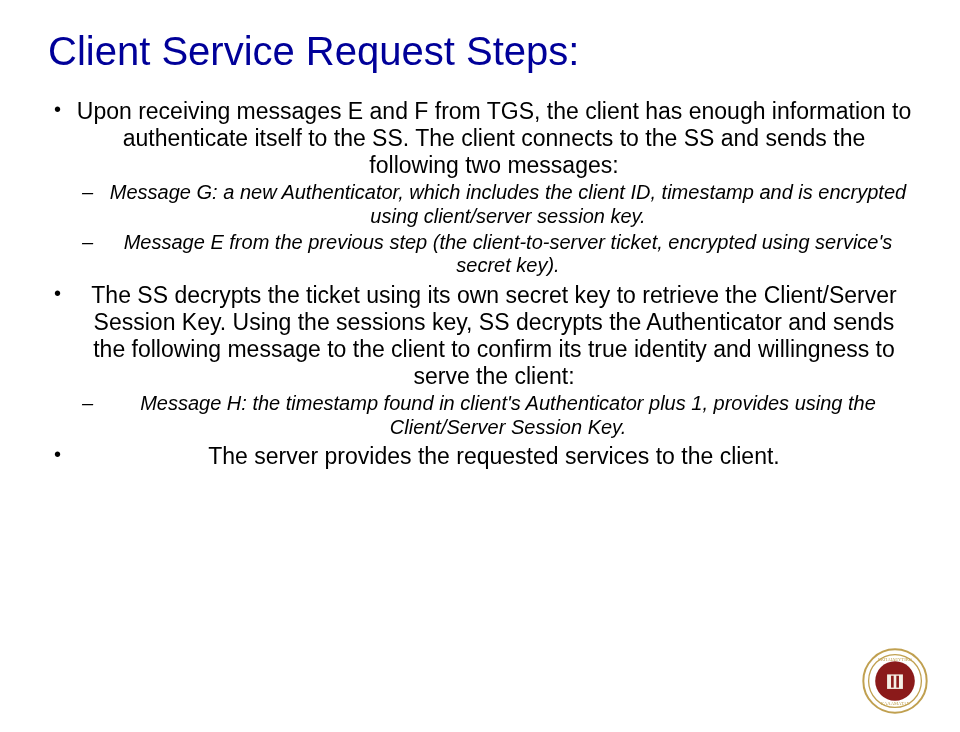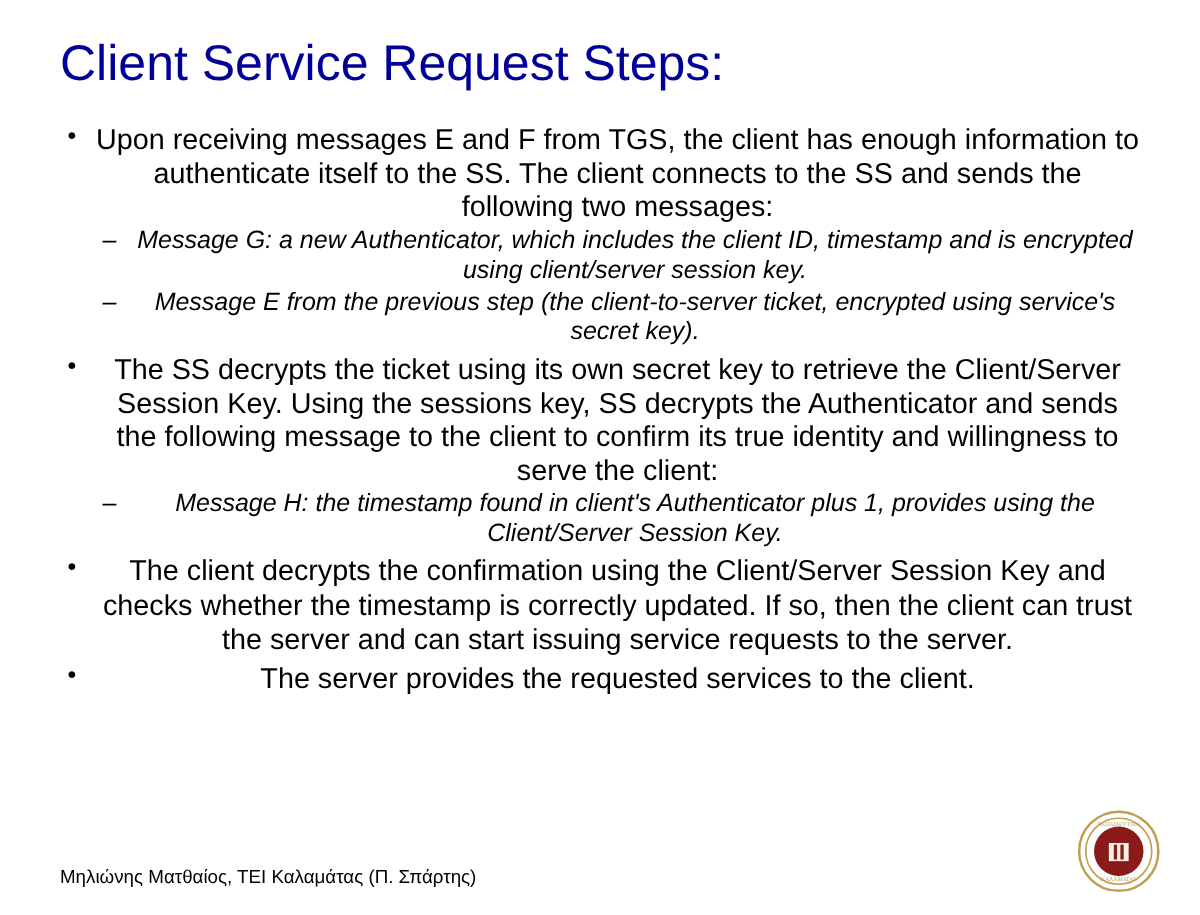--- a/index.html
+++ b/index.html
@@ -103,28 +103,24 @@
     </li>
     <li>
       <span>The SS decrypts the ticket using its own secret key to retrieve the Client/Server Session Key. Using the sessions key, SS decrypts the Authenticator and sends the following message to the client to confirm its true identity and willingness to serve the client:</span>
       <ul class="level2">
         <li>
           <span>Message H: the timestamp found in client's Authenticator plus 1, provides using the Client/Server Session Key.</span>
         </li>
       </ul>
     </li>
     <li>
-      <span>The client decrypts the confirmation using the Client/Server Session Key and checks whether the timestamp is correctly updated. If so, then the client can trust the server and can start issuing service requests to the server.</span>
-    </li>
-    <li>
       <span>The server provides the requested services to the client.</span>
     </li>
   </ul>
 
-  <div class="footer">Μηλιώνης Ματθαίος, ΤΕΙ Καλαμάτας (Π. Σπάρτης)</div>
 
   <div class="logo">
     <svg viewBox="0 0 100 100">
       <circle cx="50" cy="50" r="48" fill="none" stroke="#c0a050" stroke-width="3"></circle>
       <circle cx="50" cy="50" r="40" fill="none" stroke="#c0a050" stroke-width="2"></circle>
       <circle cx="50" cy="50" r="30" fill="#8b1a1a"></circle>
       <rect x="38" y="38" width="24" height="24" fill="#f5f0e6"></rect>
       <rect x="44" y="42" width="4" height="18" fill="#8b1a1a"></rect>
       <rect x="52" y="42" width="4" height="18" fill="#8b1a1a"></rect>
       <rect x="36" y="36" width="28" height="4" fill="#8b1a1a"></rect>

